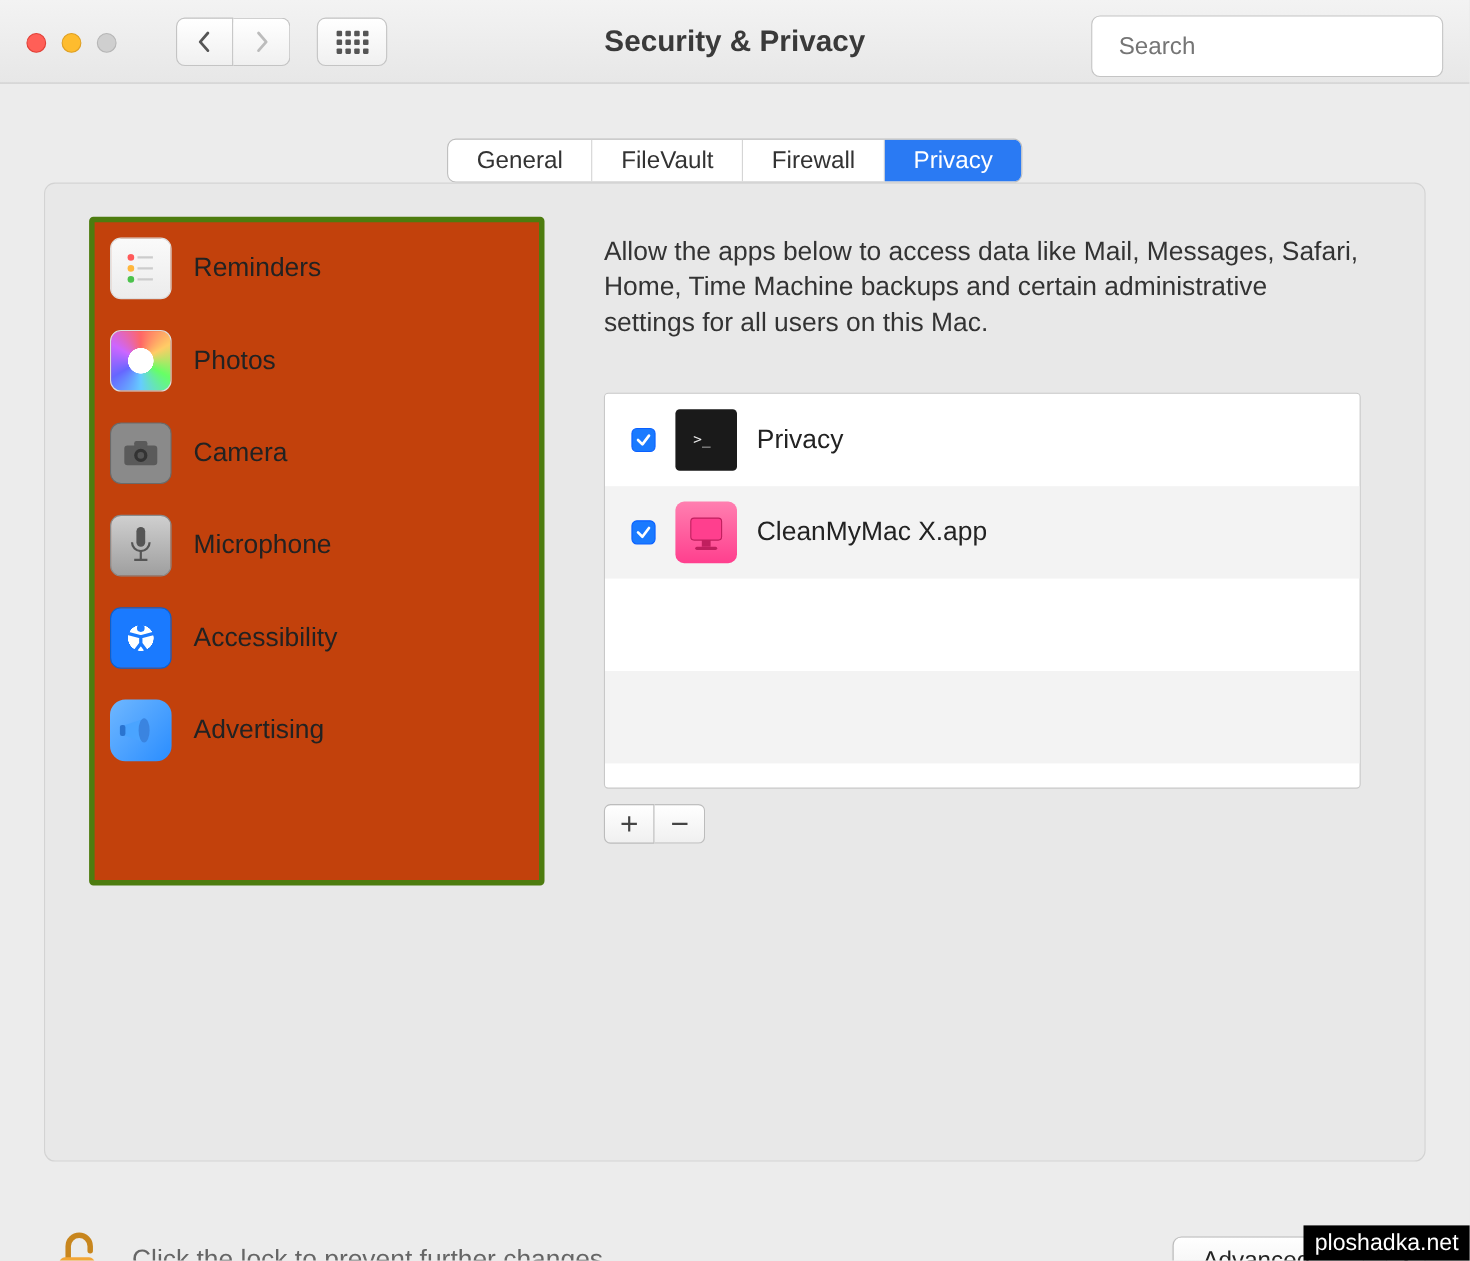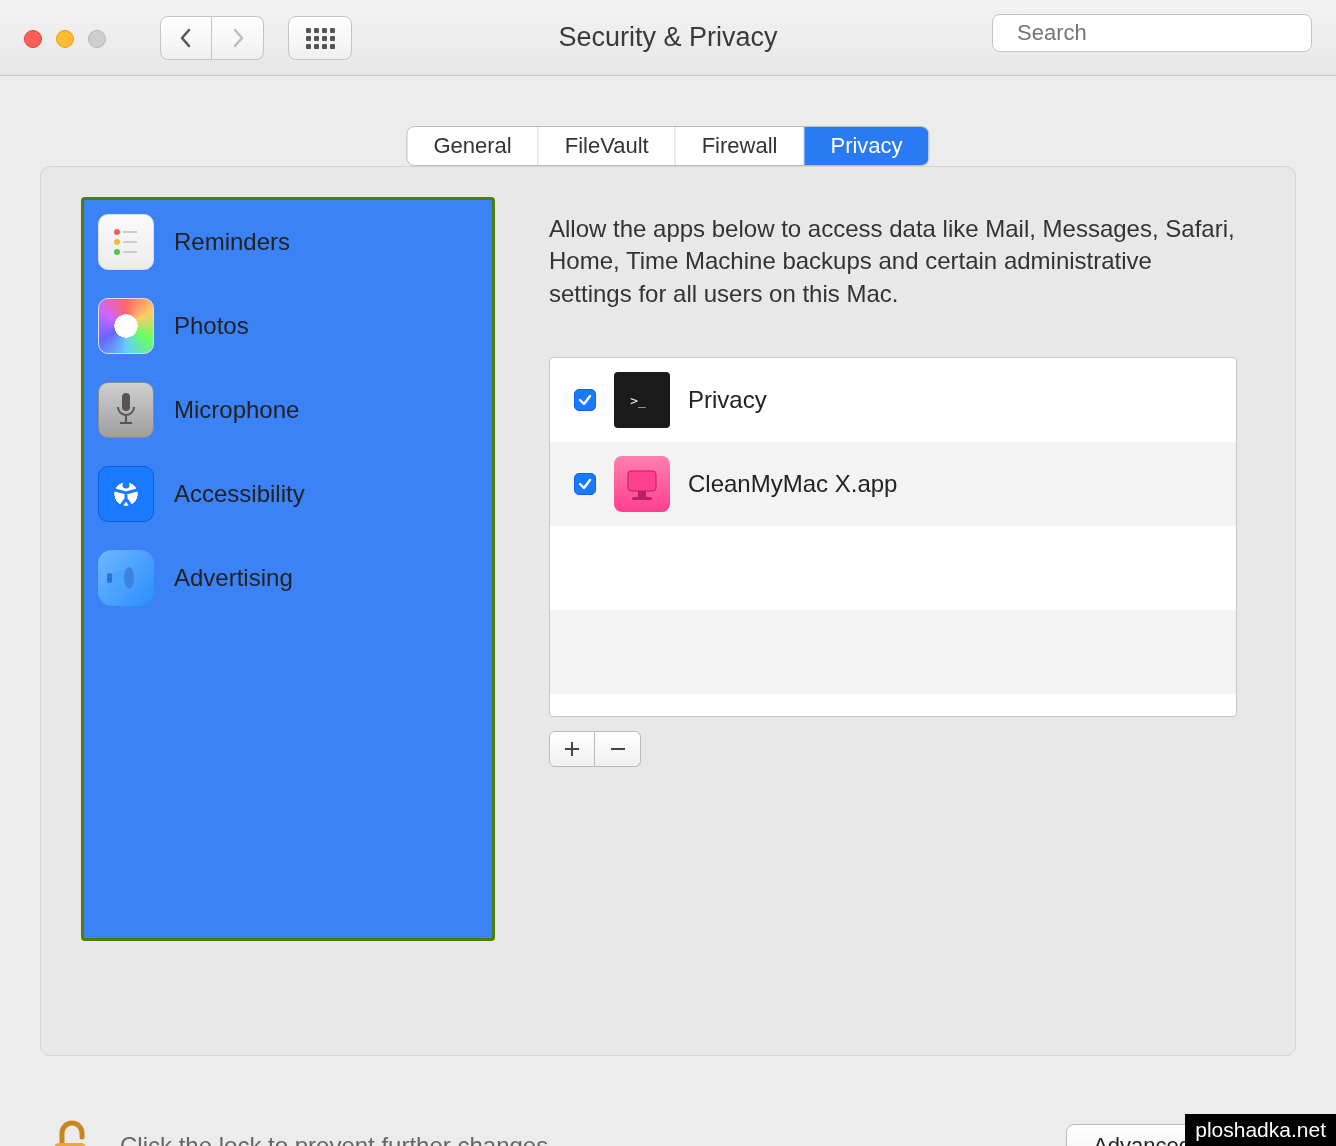--- a/index.html
+++ b/index.html
@@ -10,31 +10,31 @@
   .tl.red{background:#ff5f57;border:1px solid #e14138}
   .tl.yellow{background:#febc2e;border:1px solid #dfa023}
   .tl.gray{background:#cfcfcf;border:1px solid #b6b6b6}
   .nav-btns{position:absolute;left:160px;top:16px;display:flex}
   .nbtn{width:52px;height:44px;background:linear-gradient(#ffffff,#f0f0f0);border:1px solid #c4c4c4;display:flex;align-items:center;justify-content:center}
   .nbtn:first-child{border-radius:8px 0 0 8px}
   .nbtn:last-child{border-radius:0 8px 8px 0;border-left:none}
   .grid-btn{position:absolute;left:288px;top:16px;width:64px;height:44px;background:linear-gradient(#ffffff,#f0f0f0);border:1px solid #c4c4c4;border-radius:8px;display:flex;align-items:center;justify-content:center}
   .grid-icon{display:grid;grid-template-columns:repeat(4,5px);grid-template-rows:repeat(3,5px);gap:3px}
   .grid-icon span{width:5px;height:5px;background:#555;border-radius:1px}
-  .wtitle{position:absolute;left:0;right:0;text-align:center;font-size:27px;font-weight:400;color:#3a3a3a}
-  .search-box{position:absolute;right:24px;top:14px;width:320px;height:38px;background:#fff;border:1px solid #c4c4c4;border-radius:8px;display:flex;align-items:center;padding:12px 12px;gap:10px}
+  .wtitle{position:absolute;left:0;right:0;text-align:center;font-size:27px;font-weight:700;color:#3a3a3a}
+  .search-box{position:absolute;right:24px;top:14px;width:320px;height:56px;background:#fff;border:1px solid #c4c4c4;border-radius:8px;display:flex;align-items:center;padding:12px 12px;gap:10px}
   .search-box svg{opacity:.55}
   .search-box input{flex:1;border:none;outline:none;font-size:22px;background:transparent;color:#555}
   .content{width:100%;position:relative}
   .tabbar{position:absolute;left:50%;top:50px;transform:translateX(-50%);display:flex;height:40px;border:1px solid #bdbdbd;border-radius:8px;overflow:hidden;background:#fff}
   .tab{padding:12px 26px;display:flex;align-items:center;font-size:22px;color:#333;border-right:1px solid #d4d4d4;cursor:default}
   .tab:last-child{border-right:none}
   .tab.active{background:#2a7af3;color:#fff}
   .panel{position:absolute;left:40px;right:40px;top:90px;height:890px;background:#e8e8e8;border:1px solid #d3d3d3;border-radius:10px}
-  .sidebar{position:absolute;left:40px;top:30px;width:414px;height:744px;background:#3b82f6;border:3px solid #4d7c0f;border-radius:4px;overflow:hidden}
+  .sidebar{position:absolute;left:40px;top:30px;width:414px;height:608px;background:#c2410c;border:5px solid #4d7c0f;border-radius:4px;overflow:hidden}
   .sb-item{height:84px;display:flex;align-items:center;gap:20px;padding-left:14px;font-size:24px;color:#222;cursor:default}
   .sb-item.selected{background:#1a66ff;color:#fff}
   .sb-icon{width:56px;height:56px;border-radius:10px;display:flex;align-items:center;justify-content:center;font-size:30px;flex-shrink:0}
   .main-desc{position:absolute;left:508px;right:58px;top:46px;font-size:24px;line-height:1.35;color:#333}
   .app-list{position:absolute;left:508px;right:58px;top:190px;height:360px;background:#fff;border:1px solid #c8c8c8;border-radius:4px;overflow:hidden}
   .app-row{height:84px;display:flex;align-items:center;gap:18px;padding-left:24px;font-size:24px}
   .app-row:nth-child(even){background:#f3f3f3}
   .chk{width:22px;height:22px;border-radius:5px;border:1px solid #0a60ff;background:#1a7aff;display:flex;align-items:center;justify-content:center}
   .app-icon{width:56px;height:56px;border-radius:6px;display:flex;align-items:center;justify-content:center}
   .add-remove{position:absolute;left:508px;top:564px;display:flex}
@@ -128,20 +128,31 @@
               <line x1="12" y1="28" x2="26" y2="28" stroke="#ccc" stroke-width="2"></line>
             </svg>
         </div>
         <span>Reminders</span>
       </div>
       <div class="sb-item">
         <div class="sb-icon ic-photos"></div>
         <span>Photos</span>
       </div>
       <div class="sb-item">
+        <div class="sb-icon ic-camera">
+          <svg width="34" height="26" viewBox="0 0 34 26">
+              <rect x="2" y="6" width="30" height="18" rx="3" fill="#5a5a5a"></rect>
+              <circle cx="17" cy="15" r="6" fill="#333"></circle>
+              <circle cx="17" cy="15" r="3" fill="#555"></circle>
+              <rect x="11" y="2" width="12" height="6" rx="2" fill="#5a5a5a"></rect>
+            </svg>
+        </div>
+        <span>Camera</span>
+      </div>
+      <div class="sb-item">
         <div class="sb-icon ic-mic">
           <svg width="24" height="38" viewBox="0 0 24 38">
               <rect x="8" y="2" width="8" height="18" rx="4" fill="#555"></rect>
               <path d="M4 16 a8 8 0 0 0 16 0" stroke="#555" stroke-width="2" fill="none"></path>
               <line x1="12" y1="24" x2="12" y2="32" stroke="#555" stroke-width="2"></line>
               <line x1="6" y1="32" x2="18" y2="32" stroke="#555" stroke-width="2"></line>
             </svg>
         </div>
         <span>Microphone</span>
       </div>

